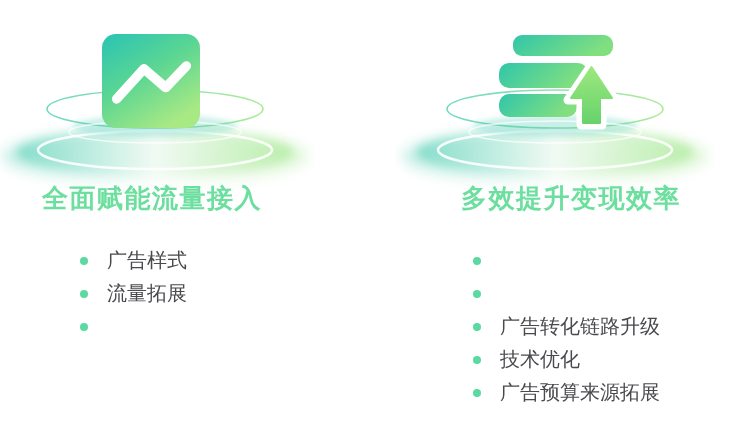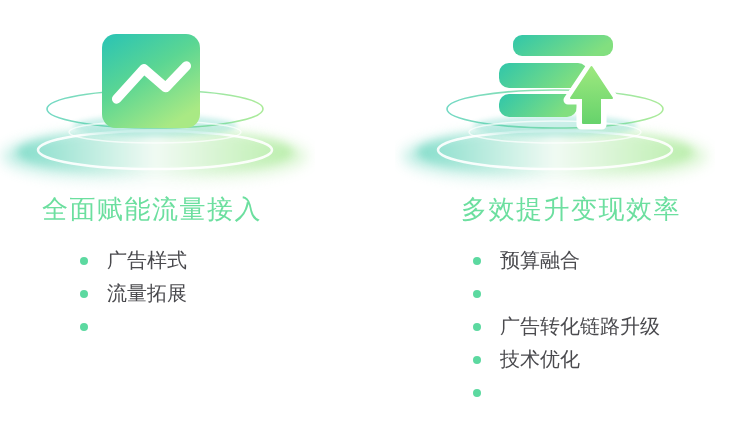--- a/index.html
+++ b/index.html
@@ -5,22 +5,22 @@
   html,body{margin:0;padding:0;}
   body{
     width:742px;height:434px;background:#ffffff;overflow:hidden;
     font-family:"Liberation Sans","DejaVu Sans",sans-serif;
   }
   .canvas{position:relative;width:742px;height:434px;background:#ffffff;}
   .scene{position:absolute;top:10px;width:320px;height:180px;}
   .scene-left{left:-5px;}
   .scene-right{left:395px;}
   .heading{
-    position:absolute;top:192px;margin:0;
-    font-size:26px;font-weight:400;letter-spacing:1.5px;
+    position:absolute;top:181px;margin:0;
+    font-size:26px;font-weight:700;letter-spacing:1.5px;
     color:#6CDF9F;white-space:nowrap;
   }
   .heading-left{left:42px;}
   .heading-right{left:445px;margin-left:16px;}
   .feature-list{
     position:absolute;top:244px;margin:0;padding:0;list-style:none;
   }
   .list-left{left:80px;text-align:center;}
   .list-right{left:473px;}
   .feature-list li{
@@ -134,32 +134,32 @@
         <rect x="104" y="53" width="89" height="25" rx="10" fill="url(#gBarsR)"></rect>
         <rect x="104" y="84" width="78" height="23" rx="10" fill="url(#gBarsR)"></rect>
         <path d="M196.5,55 L220,90 L207,90 L207,115 L186,115 L186,90 L173,90 Z" fill="#ffffff" stroke="#ffffff" stroke-width="9" stroke-linejoin="round"></path>
         <path d="M196.5,57 L217,88 L205,88 L205,113 L188,113 L188,88 L176,88 Z" fill="url(#gArrowR)" stroke="url(#gArrowR)" stroke-width="2" stroke-linejoin="round"></path>
       </svg>
     </div>
     <h2 class="heading heading-right">多效提升变现效率</h2>
     <ul class="feature-list list-right">
       <li>
           <span class="dot"></span>
-          <span>预算融合</span>
         </li>
       <li>
           <span class="dot"></span>
         </li>
       <li>
           <span class="dot"></span>
           <span>广告转化链路升级</span>
         </li>
       <li>
           <span class="dot"></span>
           <span>技术优化</span>
         </li>
       <li>
           <span class="dot"></span>
+          <span>广告预算来源拓展</span>
         </li>
     </ul>
   </section>
 
 </div>
 
 </body></html>

